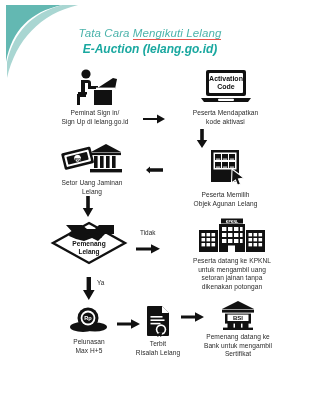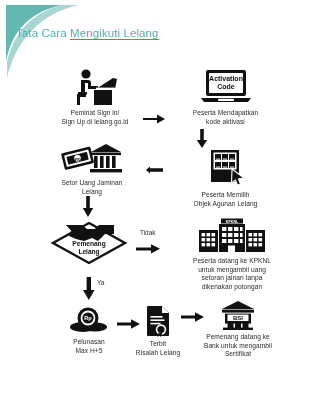--- a/index.html
+++ b/index.html
@@ -5,21 +5,21 @@
   html,body{margin:0;padding:0;}
   body{
     width:300px;height:401px;
     background:#ffffff;
     font-family:"Liberation Sans", sans-serif;
     overflow:hidden;
     position:relative;
   }
   .corner-swoosh{position:absolute;left:0;top:0;width:80px;height:80px;pointer-events:none;}
 
-  .title-block{position:absolute;left:16px;top:26px;width:300px;}
+  .title-block{position:absolute;left:0;top:26px;width:300px;text-align:center;font-style:italic;}
   .title-line1{
     font-size:11.5px;color:#4bb3ab;letter-spacing:.1px;line-height:14px;
     white-space:nowrap;
   }
   .title-line1 .ul{border-bottom:1px solid #e8534b;padding-bottom:0px;}
   .title-line2{
     font-size:12px;font-weight:bold;color:#1aa8a0;margin-top:2px;line-height:14px;
     white-space:nowrap;
   }
 
@@ -38,20 +38,21 @@
 </head>
 <body>
 
 <svg class="corner-swoosh" viewBox="0 0 80 80">
   <path d="M6 5 L62 5 C30 12 12 30 6 62 Z" fill="#63b8b2"></path>
   <path d="M62 5 L78 5 C40 14 16 40 7 78 L7 62 C14 32 32 13 62 5 Z" fill="#a9d6d2"></path>
 </svg>
 
 <div class="title-block">
   <div class="title-line1"><span>Tata Cara </span><span class="ul">Mengikuti Lelang</span></div>
+  <div class="title-line2">E-Auction (lelang.go.id)</div>
 </div>
 
 <div class="stage">
 
   <div class="node" style="left:45px;top:68px;width:100px;">
     <svg class="icon" width="52" height="38" viewBox="0 0 52 38">
       <circle cx="17" cy="6" r="4.6" fill="#111"></circle>
       <path d="M12 12 h7 a3 3 0 0 1 3 3 v6 h-3 v-6 h-3 v14 h-4 z" fill="#111"></path>
       <rect x="19" y="18" width="10" height="3" fill="#111"></rect>
       <path d="M8 26 h9 v3 h-6 v8 h-3 z" fill="#111"></path>

